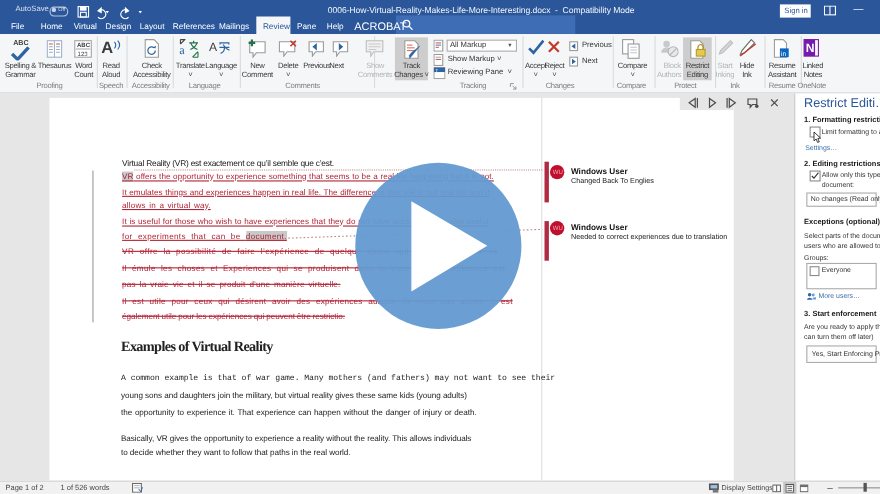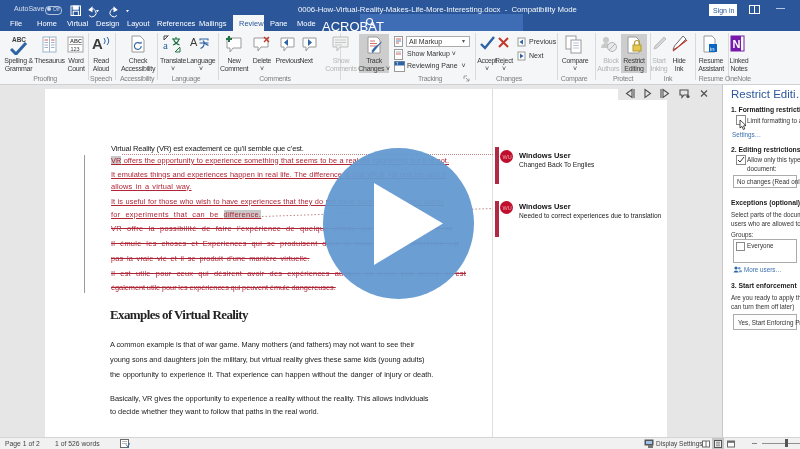--- a/index.html
+++ b/index.html
@@ -55,22 +55,22 @@
 <div class="a" style="left:360px;top:14px;width:163px;height:17px;background:#3e6db5;"></div>
 <div class="a w" style="left:10px;top:19px;font-size:7.5px;">File</div>
 <div class="a w" style="left:37px;top:19px;font-size:7.5px;">Home</div>
 <div class="a w" style="left:67px;top:19px;font-size:7.5px;">Virtual</div>
 <div class="a w" style="left:96px;top:19px;font-size:7.5px;">Design</div>
 <div class="a w" style="left:127px;top:19px;font-size:7.5px;">Layout</div>
 <div class="a w" style="left:157px;top:19px;font-size:7.5px;">References</div>
 <div class="a w" style="left:199px;top:19px;font-size:7.5px;">Mailings</div>
 <div class="a" style="left:239px;top:19px;font-size:7.5px;color:#2b579a;">Review</div>
 <div class="a w" style="left:270px;top:19px;font-size:7.5px;">Pane</div>
-<div class="a w" style="left:297px;top:19px;font-size:7.5px;">Mode</div>
-<div class="a w" style="left:322px;top:19px;font-size:13px;">ACROBAT</div>
+<div class="a w" style="left:297px;top:19px;font-size:7.5px;">Help</div>
+<div class="a w" style="left:322px;top:19px;font-size:10px;">ACROBAT</div>
 <svg class="a" style="left:365px;top:17px;" width="11" height="11" viewBox="0 0 11 11">
     <circle cx="4.5" cy="4.5" r="3" fill="none" stroke="#fff" stroke-width="1.2"></circle>
     <line x1="7" y1="7" x2="10" y2="10" stroke="#fff" stroke-width="1.2"></line>
   </svg>
 <div class="a w" style="left:378px;top:19px;font-size:7.5px;margin-top:12px;">Tell me what you want to do</div>
 
 <div class="a" style="left:0;top:31px;width:800px;height:54px;background:#f5f6f7;border-bottom:1px solid #d0d1d2;box-sizing:border-box;"></div>
 <div id="ribbon">
 
 <div class="a sep" style="left:88px;"></div>
@@ -321,28 +321,28 @@
 <div class="a" style="left:122px;top:153.5px;width:371px;height:0;border-top:1px dotted #c08585;"></div>
 <svg class="a" style="left:262px;top:205px;" width="231" height="14" viewBox="0 0 231 14">
       <line x1="0" y1="11.5" x2="231" y2="3.5" stroke="#c08585" stroke-width="1" stroke-dasharray="1.5,2"></line>
     </svg>
 
 <div class="a" style="left:111px;top:143.5px;font-size:7.6px;color:#1a1a1a;letter-spacing:-0.2px;">Virtual Reality (VR) est exactement ce qu’il semble que c’est.</div>
 <div class="a red u" style="left:111px;top:155.5px;word-spacing:0.25px;letter-spacing:0.04px;"><span style="background:#c8c8c8;">VR</span> offers the opportunity to experience something that seems to be a real life happening but it is not.</div>
 <div class="a red u" style="left:111px;top:169.5px;word-spacing:0.25px;letter-spacing:0.04px;">It emulates things and experiences happen in real life.  The difference is that VR is not real life and it</div>
 <div class="a red u" style="left:111px;top:181.5px;word-spacing:1px;">allows in a virtual way.</div>
 <div class="a red u" style="left:111px;top:196.5px;word-spacing:0.35px;letter-spacing:0.04px;">It is useful for those who wish to have experiences that they do not have access to.  It is also useful</div>
-<div class="a red u" style="left:111px;top:210px;word-spacing:2.5px;letter-spacing:0.3px;">for experiments that can be <span style="background:#c8c8c8;">difference.</span></div>
+<div class="a red u" style="left:111px;top:210px;word-spacing:2.5px;letter-spacing:0.3px;">for experiments that can be <span style="background:#c8c8c8;">document.</span></div>
 <div class="a red s" style="left:111px;top:223.5px;word-spacing:2.45px;letter-spacing:0.4px;">VR offre la possibilité de faire l’expérience de quelque chose qui semble être une ré</div>
 <div class="a red s" style="left:111px;top:238.5px;word-spacing:2.35px;letter-spacing:0.3px;">Il émule les choses et Experiences qui se produisent dans la vraie vie. La différence est</div>
 <div class="a red s" style="left:111px;top:254px;word-spacing:1.4px;">pas la vraie vie et il se produit d’une manière virtuelle.</div>
 <div class="a red s" style="left:111px;top:269px;word-spacing:2.9px;letter-spacing:0.22px;">Il est utile pour ceux qui désirent avoir des expériences auxque ils n’ont pas accès. Il est</div>
-<div class="a red s" style="left:111px;top:282.5px;word-spacing:-0.2px;letter-spacing:-0.05px;">également utile pour les expériences qui peuvent émule dangereuses.</div>
+<div class="a red s" style="left:111px;top:282.5px;word-spacing:-0.2px;letter-spacing:-0.05px;">également utile pour les expériences qui peuvent être restrictio.</div>
 <div class="a" style="left:110px;top:306.5px;font-size:13px;font-weight:bold;color:#222;letter-spacing:-0.6px;font-family:'Liberation Serif',serif;">Examples of Virtual Reality</div>
-<div class="a blk" style="left:110px;top:340px;">A common example is that of war game. Many mothers (and fathers) may not want to see their</div>
+<div class="a blk" style="left:110px;top:340px;font-family:Liberation Mono, monospace;">A common example is that of war game. Many mothers (and fathers) may not want to see their</div>
 <div class="a blk" style="left:110px;top:355px;">young sons and daughters join the military, but virtual reality gives these same kids (young adults)</div>
 <div class="a blk" style="left:110px;top:369.5px;word-spacing:0.5px;">the opportunity to experience it. That experience can happen without the danger of injury or death.</div>
 <div class="a blk" style="left:110px;top:393.5px;">Basically, VR gives the opportunity to experience a reality without the reality.  This allows individuals</div>
 <div class="a blk" style="left:110px;top:407px;">to decide whether they want to follow that paths in the real world.</div>
 
 <div class="a" style="left:495px;top:147px;width:4px;height:37px;background:#b12a43;"></div>
 <div class="a" style="left:500px;top:150px;width:13px;height:13px;border-radius:50%;background:#c00f2d;"></div>
 <div class="a" style="left:502.5px;top:153.5px;font-size:5.5px;color:#f2a7b2;">WU</div>
 <div class="a" style="left:519px;top:151px;font-size:7.5px;font-weight:bold;color:#111;">Windows User</div>
 <div class="a" style="left:519px;top:161px;font-size:6.6px;color:#222;">Changed Back To Englies</div>

